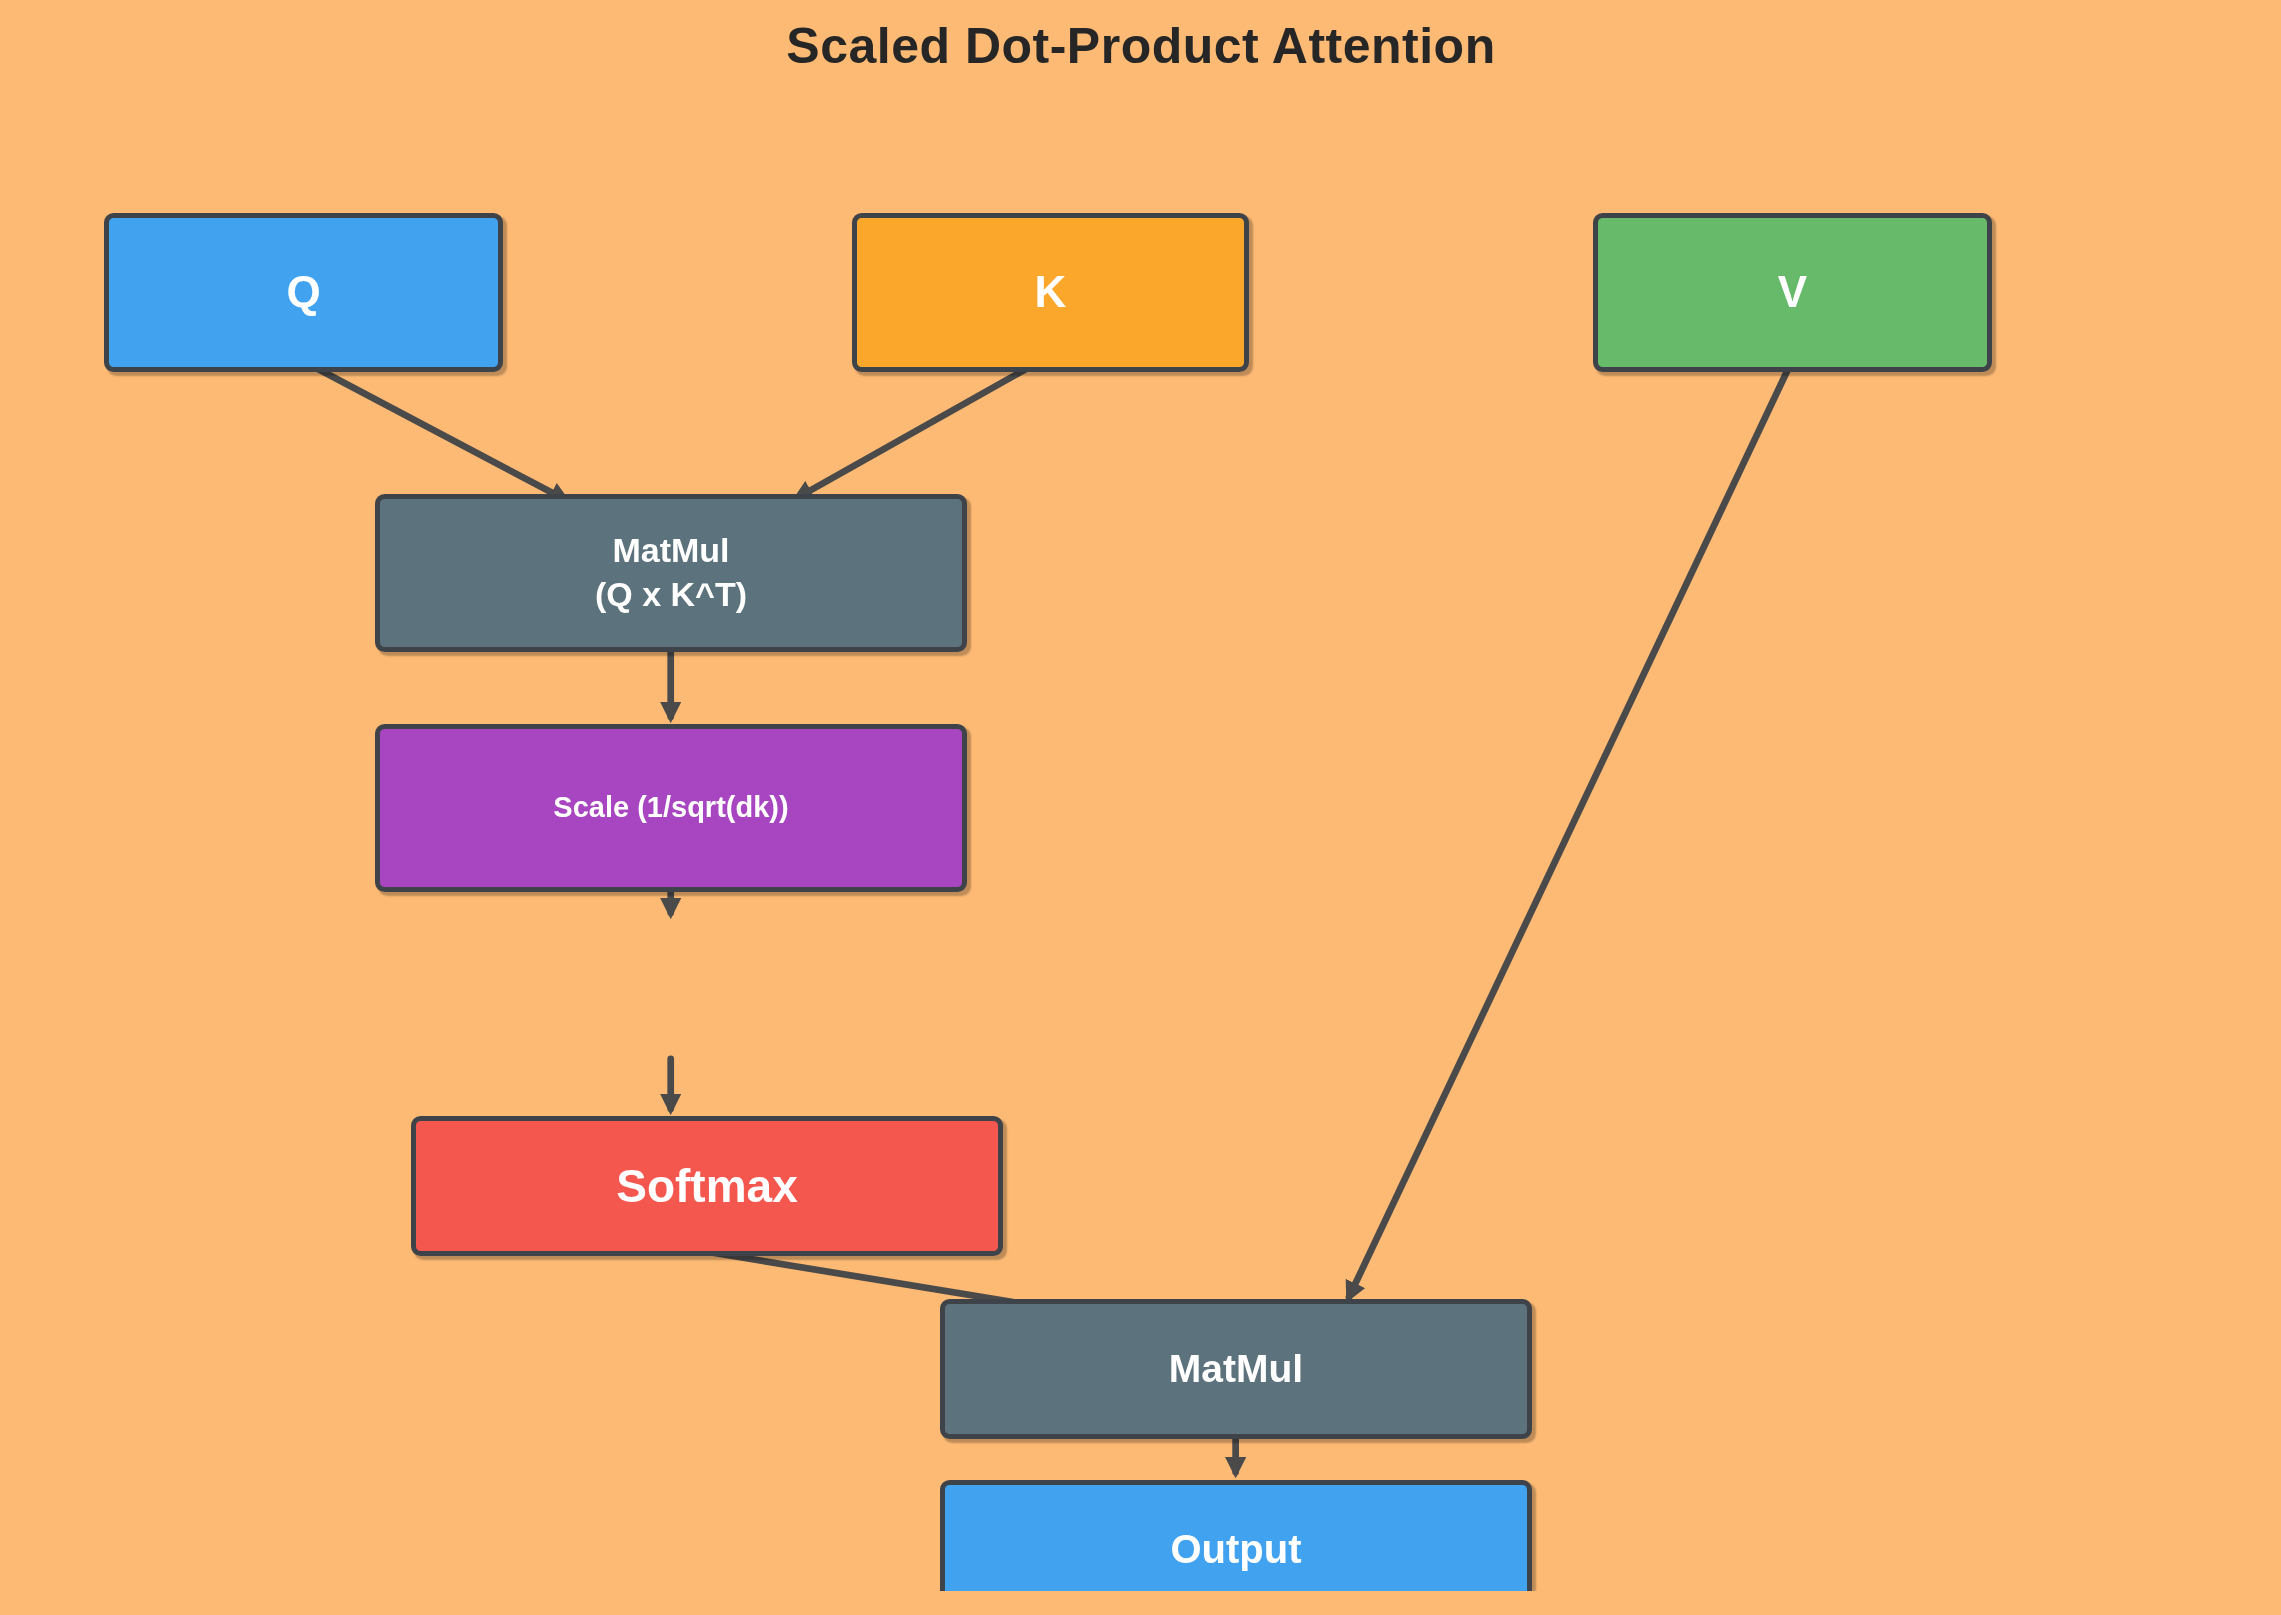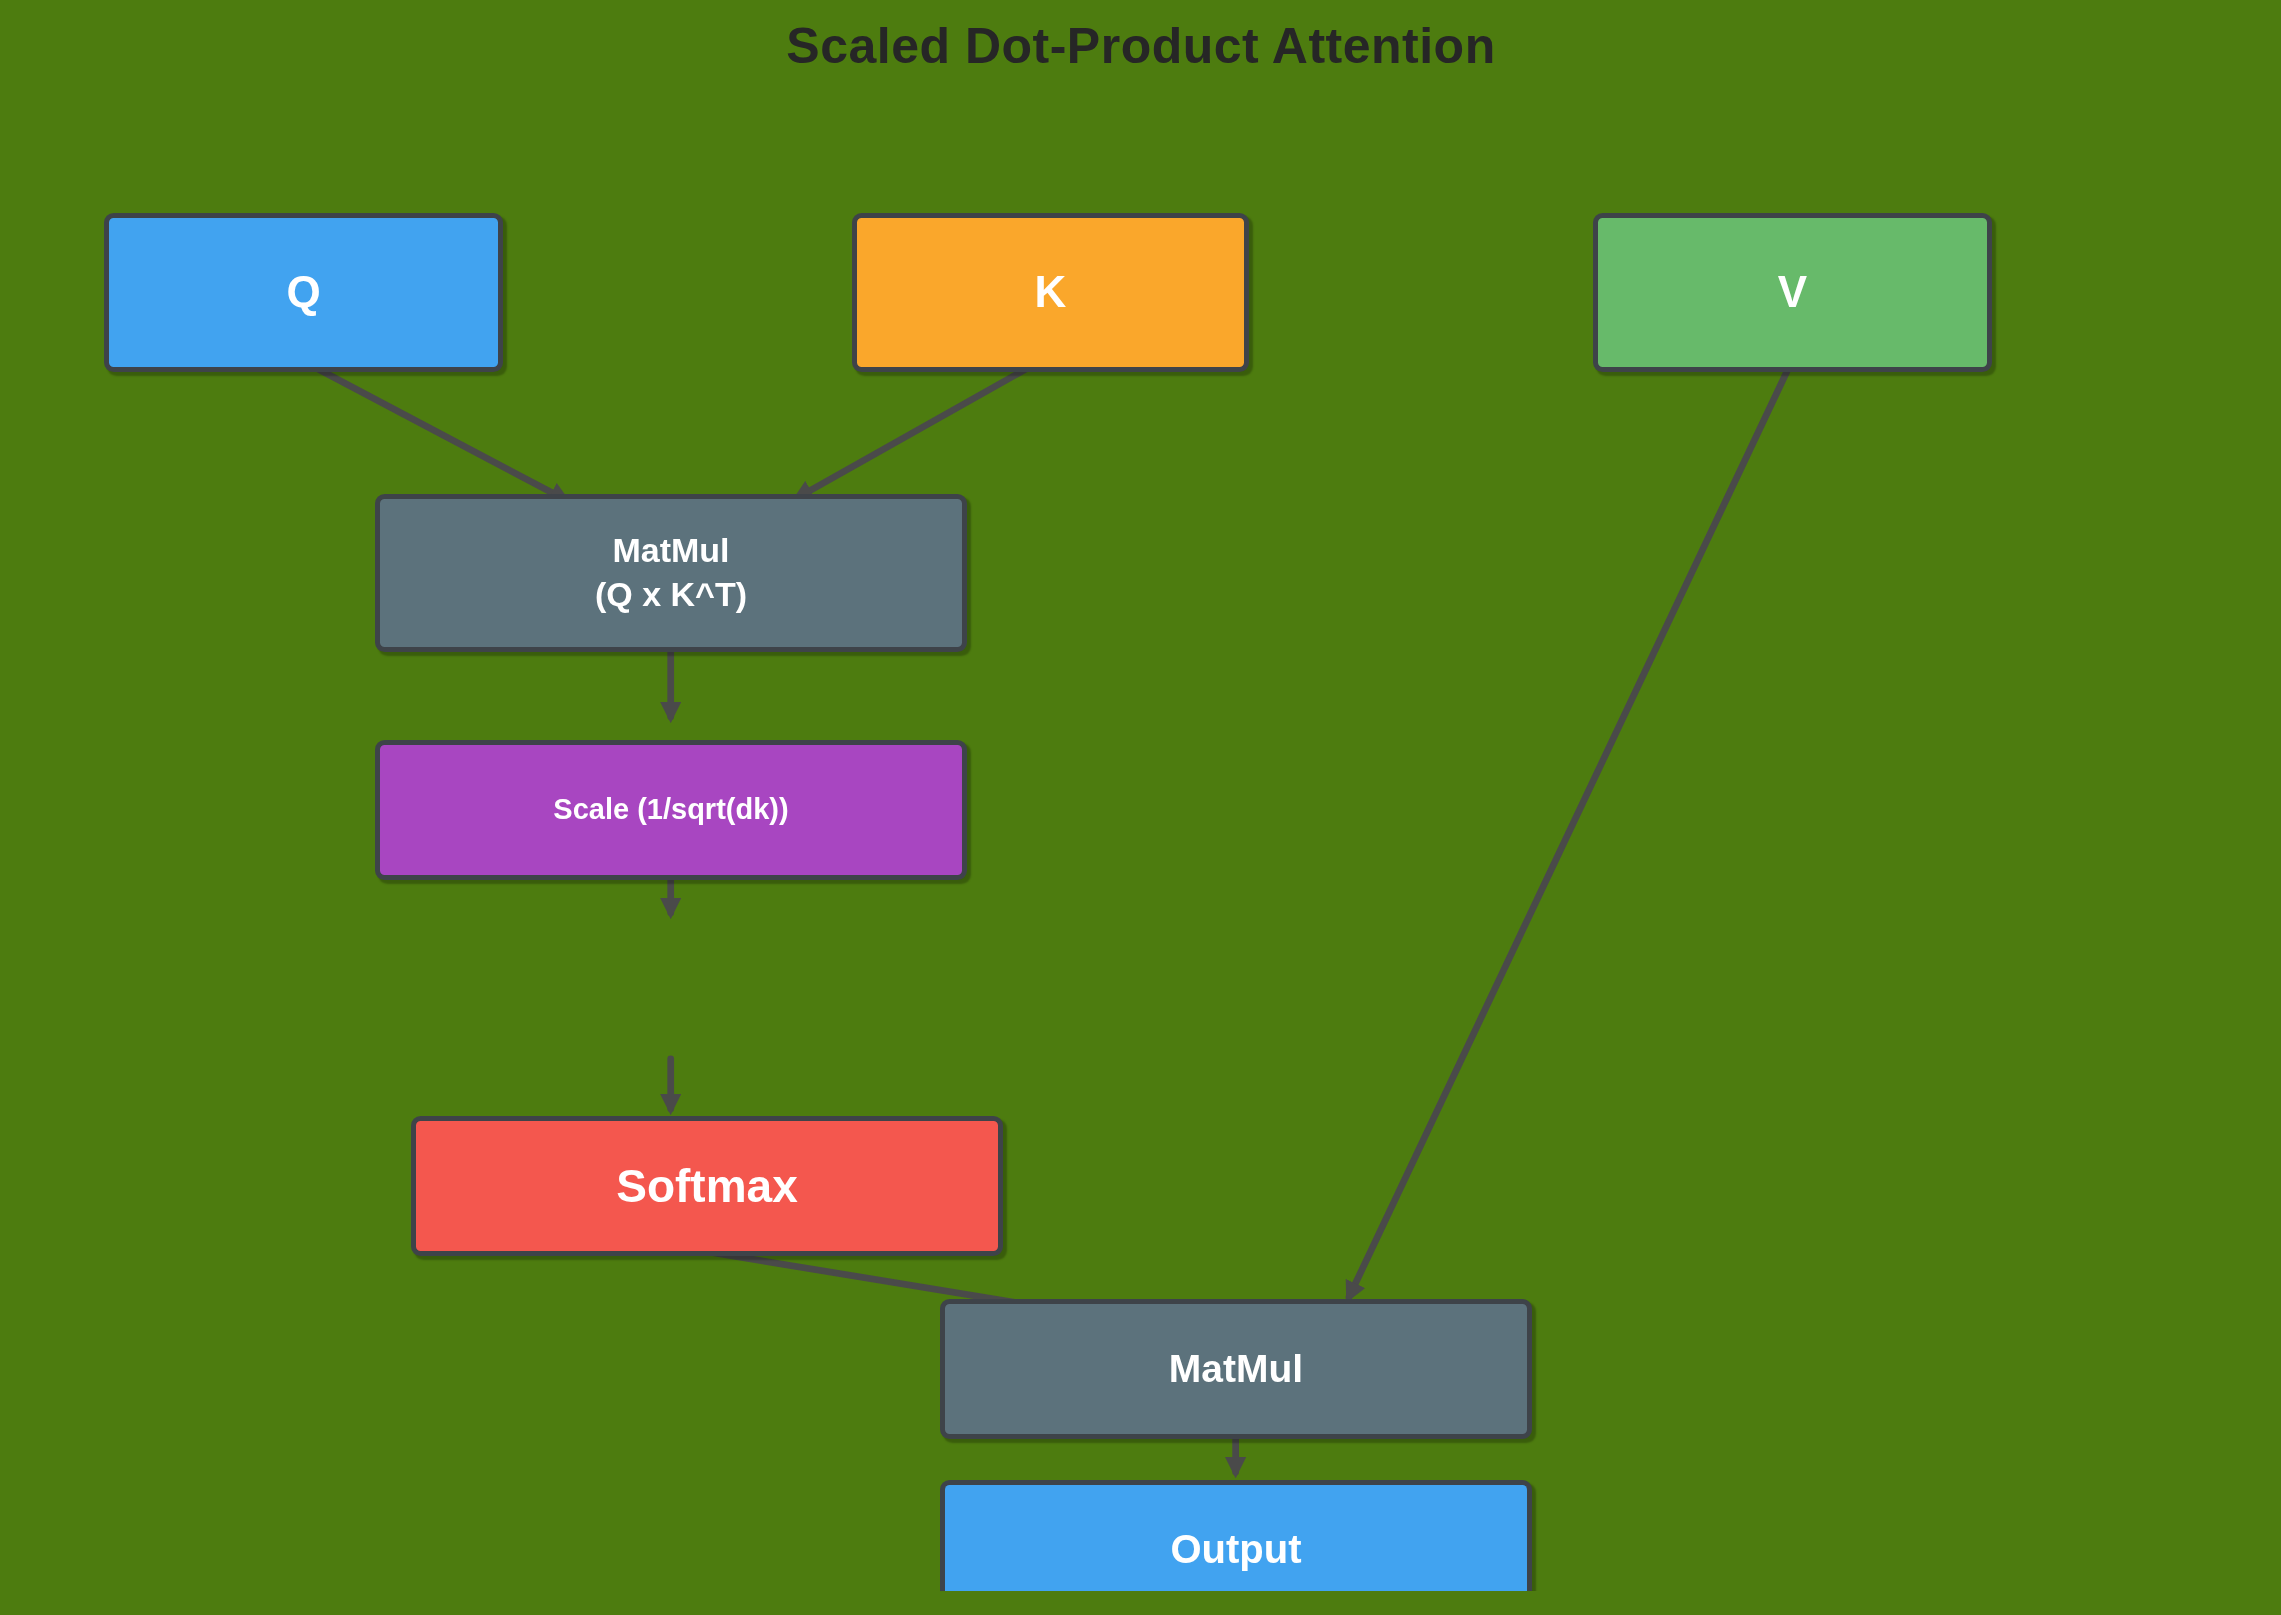--- a/index.html
+++ b/index.html
@@ -1,20 +1,20 @@
 <!DOCTYPE html>
 <html><head>
 <meta charset="utf-8">
 <style>
   html, body { margin: 0; padding: 0; background: #ffffff; }
   .canvas {
     position: relative;
     width: 2282px;
     height: 1616px;
-    background: #4d7c0f;
+    background: #fdba74;
     overflow: hidden;
     font-family: "Liberation Sans", sans-serif;
   }
   .title {
     position: absolute;
     top: 17.3px;
     left: 0;
     width: 100%;
     text-align: center;
     font-size: 50px;
@@ -34,21 +34,21 @@
     flex-direction: column;
     align-items: center;
     justify-content: center;
     text-align: center;
     line-height: 1.28;
   }
   .node-q       { left: 104px;  top: 213px;  width: 399px; height: 159px; font-size: 44px; }
   .node-k       { left: 852px;  top: 213px;  width: 397px; height: 159px; font-size: 44px; }
   .node-v       { left: 1593px; top: 213px;  width: 399px; height: 159px; font-size: 44px; }
   .node-matmul-qk { left: 375px; top: 494px; width: 592px; height: 158px; font-size: 34px; }
-  .node-scale   { left: 375px;  top: 724px;  width: 592px; height: 140px; font-size: 29px; margin-top: 16px; }
+  .node-scale   { left: 375px;  top: 724px;  width: 592px; height: 168px; font-size: 29px; }
   .node-mask    { left: 375px;  top: 920px;  width: 592px; height: 140px; font-size: 32px; }
   .node-softmax { left: 375px;  top: 1116px; width: 592px; height: 140px; font-size: 46px; margin-left: 36px; }
   .node-matmul-v{ left: 940px;  top: 1299px; width: 592px; height: 140px; font-size: 39px; }
   .node-output  {
     left: 940px; top: 1480px; width: 592px; height: 111px; font-size: 40px;
     border-bottom: none;
     border-radius: 9.6px 9.6px 0 0;
     padding-top: 23px;
     
     clip-path: inset(-29px -29px 0 -29px);

